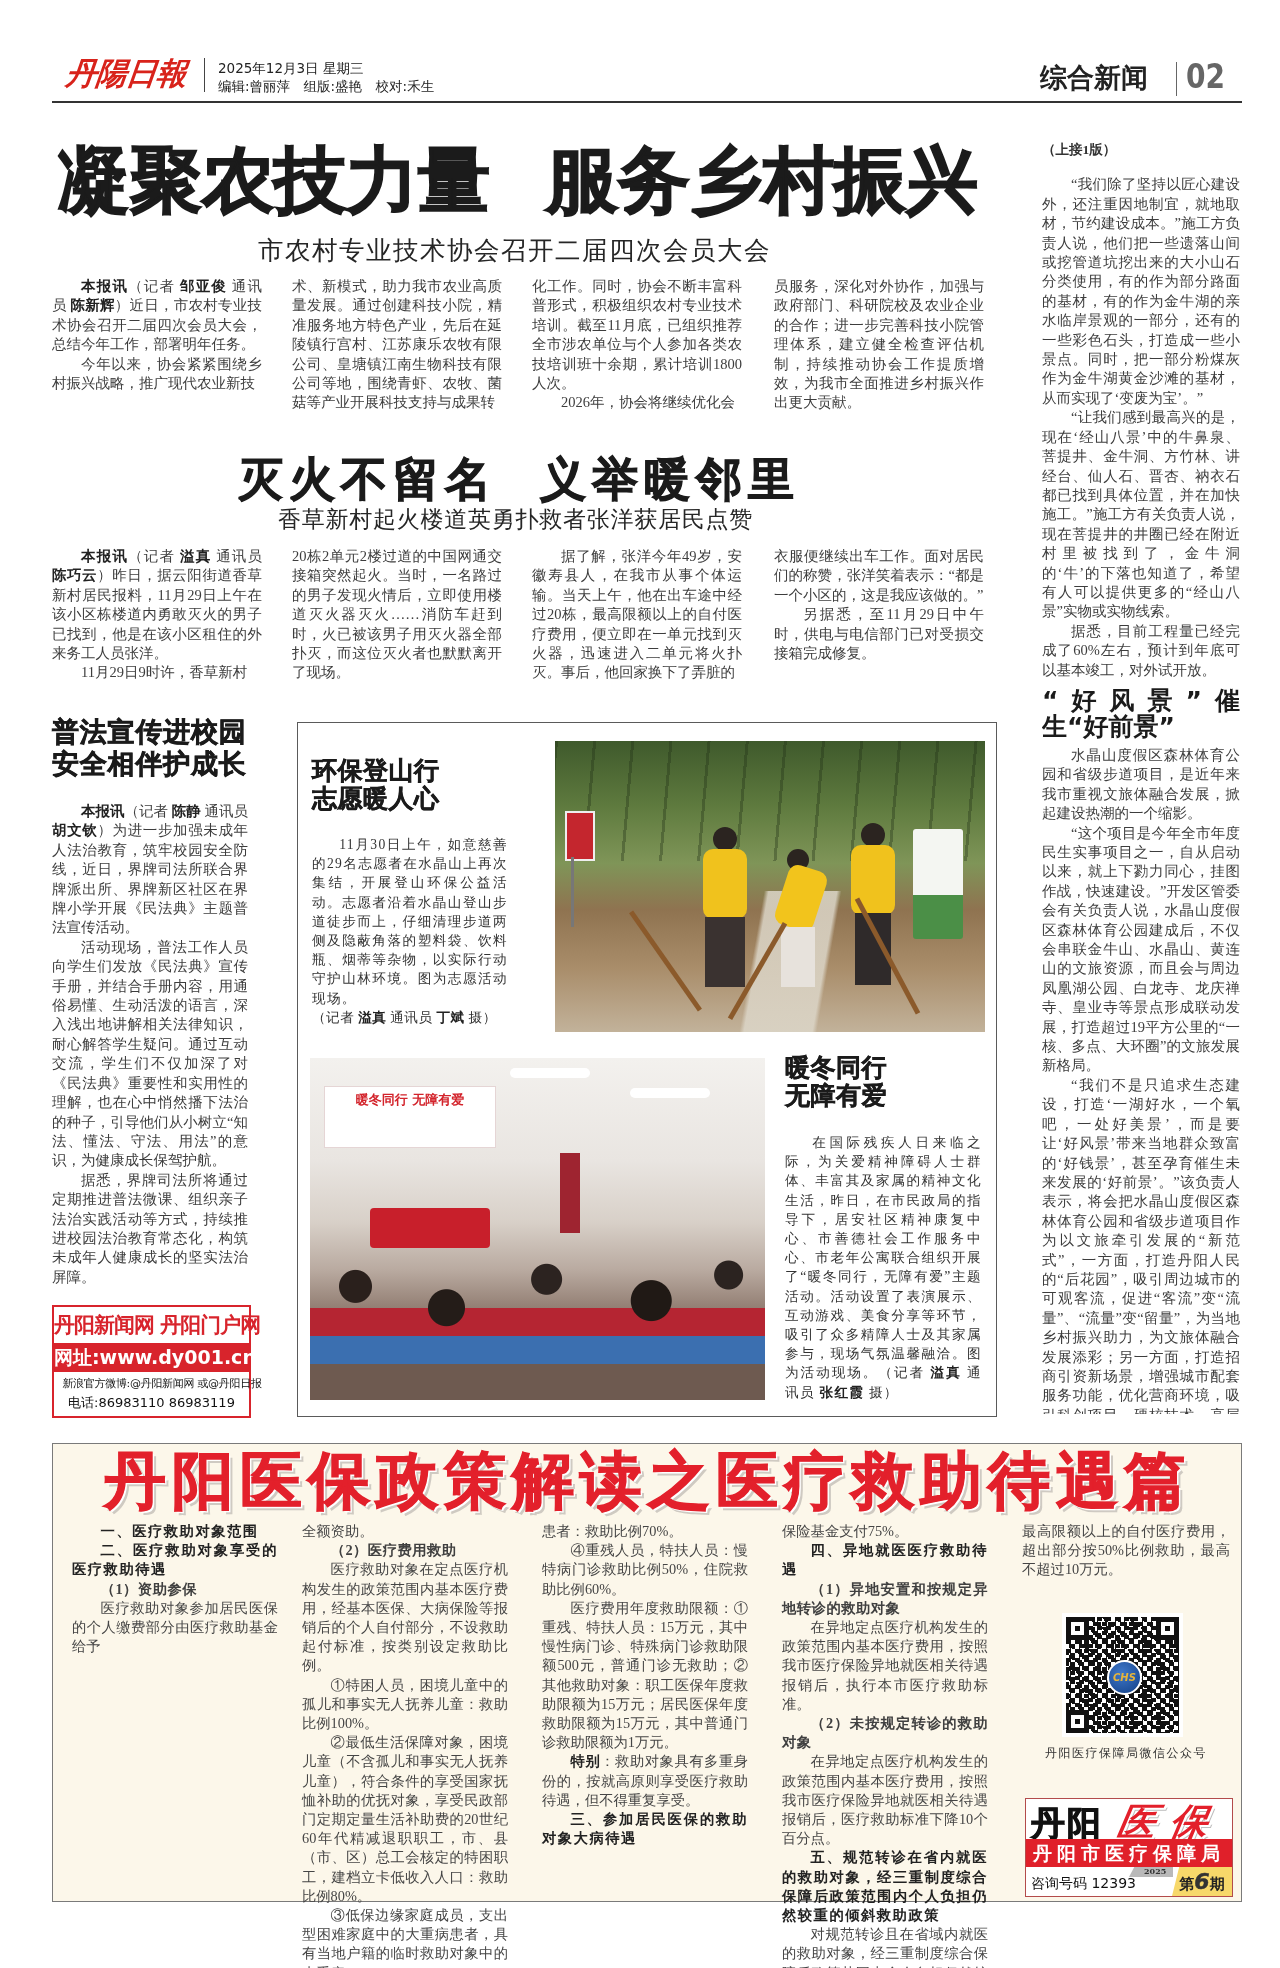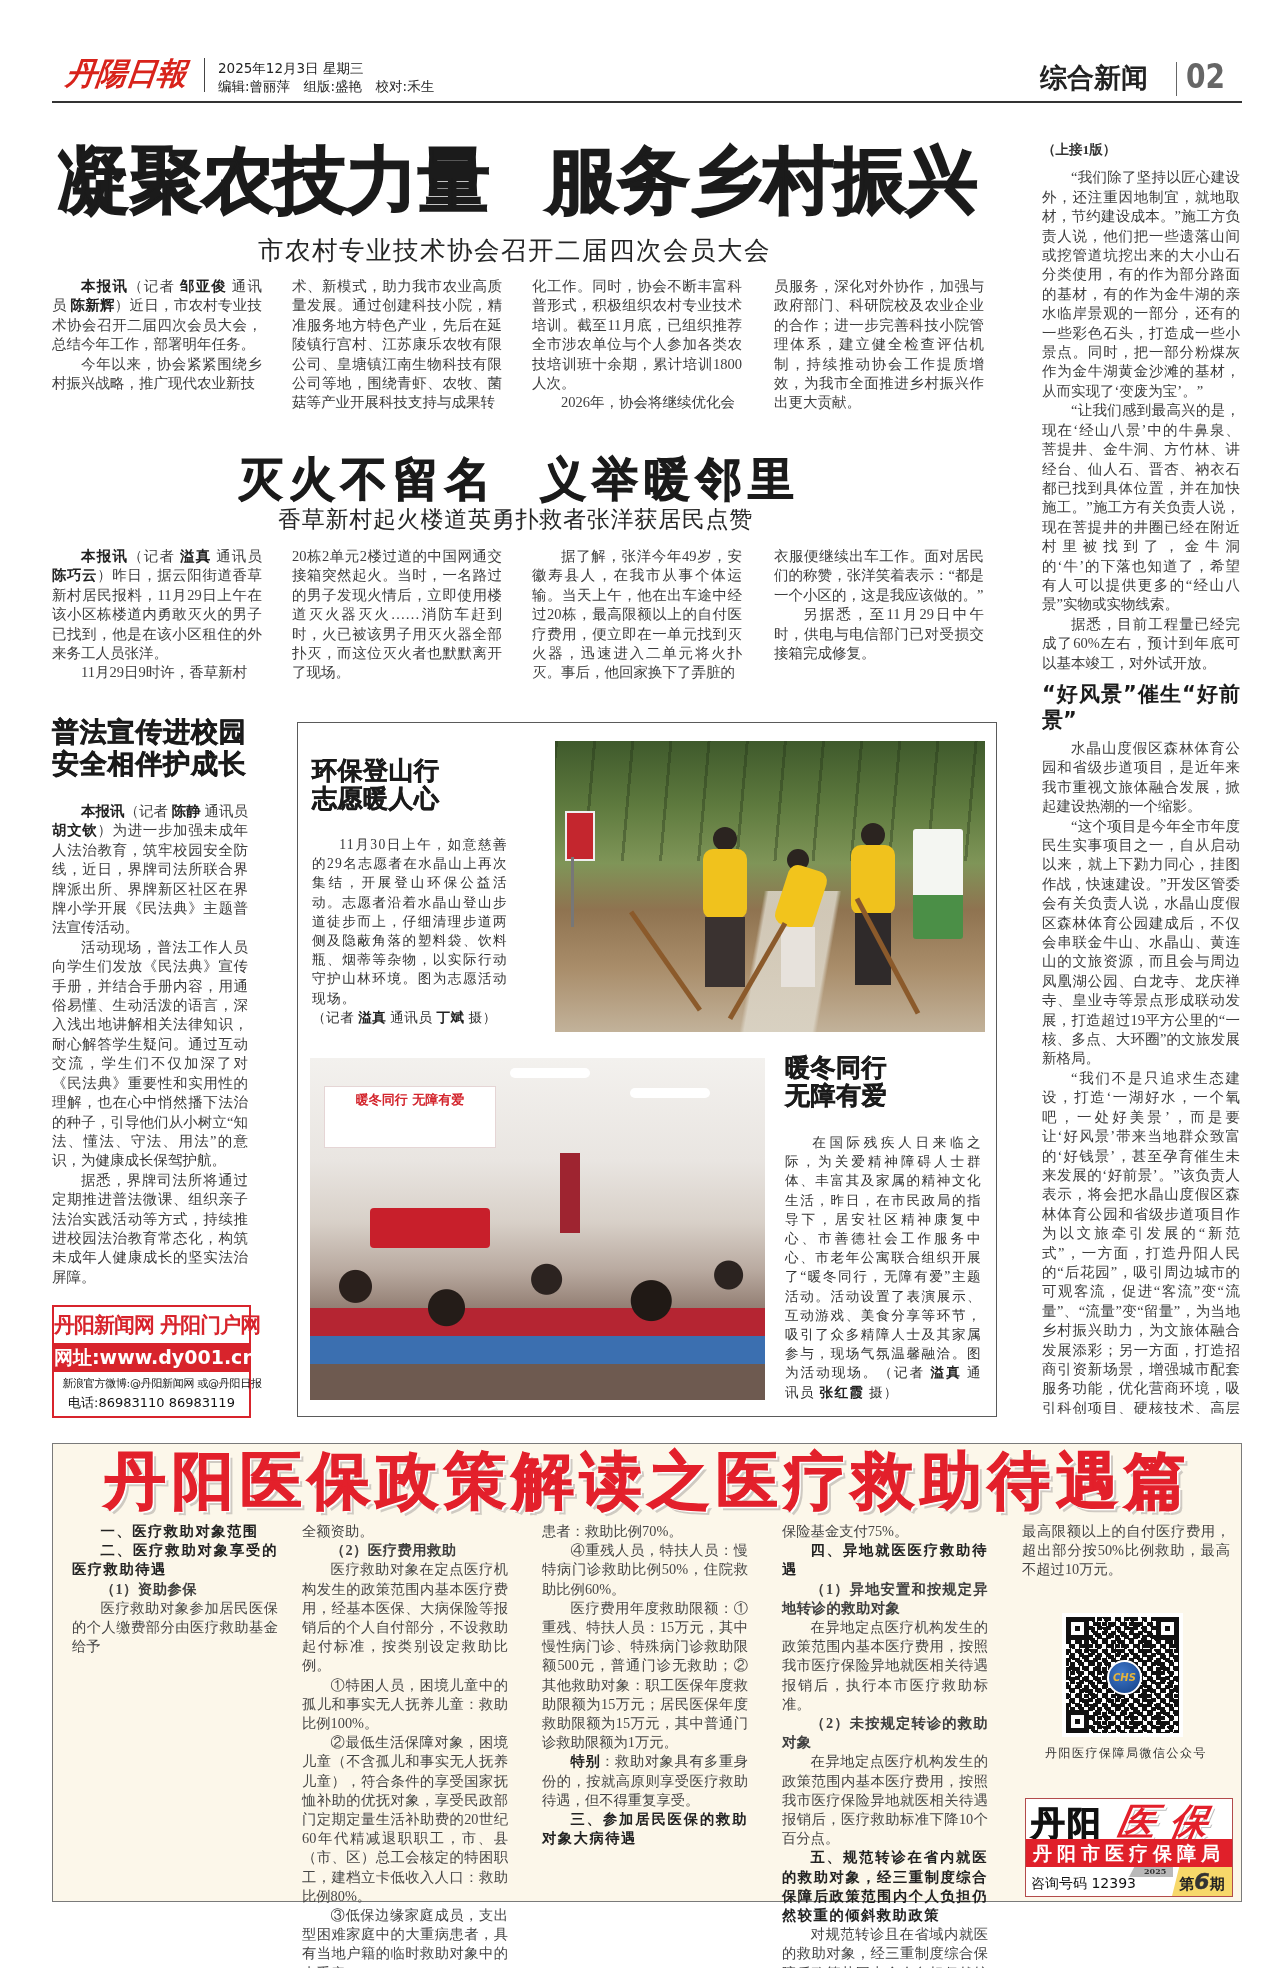--- a/index.html
+++ b/index.html
@@ -46,22 +46,22 @@
   .photo1{left:555px;top:741px;width:430px;height:291px;
     background:
       linear-gradient(100deg, transparent 0 46%, rgba(220,214,200,.85) 47% 62%, transparent 63%) 0 150px/100% 141px no-repeat,
       linear-gradient(180deg,#3f5a2c 0%,#5e7a3e 22%,#7f9558 42%,#8f7350 58%,#a98d6a 78%,#c2b29a 100%);}
   .photo2{left:310px;top:1058px;width:455px;height:342px;
     background:linear-gradient(180deg,#f3f1ee 0%,#e9e5e1 30%,#d8d0c8 48%,#b9aaa0 62%,#7b6458 80%,#5c4a42 100%);}
   .shape{position:absolute;}
 
   
   .rcol{left:1042px;top:140px;width:198px;height:1274px;overflow:hidden;}
-  .rcol .cont{font-size:13.5px;font-weight:bold;color:#333;margin-bottom:9px;}
-  .rcol .subhead{font-family:"DejaVu Sans",sans-serif;font-size:21px;font-weight:bold;color:#1b1b1b;line-height:26px;margin:8px 0 6px;}
+  .rcol .cont{font-size:13.5px;font-weight:bold;color:#333;margin-bottom:16px;}
+  .rcol .subhead{font-family:"DejaVu Sans",sans-serif;font-size:25px;font-weight:bold;color:#1b1b1b;line-height:26px;margin:8px 0 6px;}
 
   
   .med{left:52px;top:1443px;width:1188px;height:457px;border:1px solid #7a7a7a;background:#fcf7ea;}
   .med-title{left:104px;top:1448px;font-size:62px;letter-spacing:6px;font-weight:bold;color:#e3202b;-webkit-text-stroke:1.2px #e3202b;text-shadow:2px 2px 0 #fff,4px 4px 0 #cfcac2;white-space:nowrap;line-height:1.05;}
   .mcol{position:absolute;width:206px;top:1522px;font-family:"Liberation Serif","DejaVu Serif",serif;font-size:14.3px;line-height:19.2px;color:#454545;text-align:justify;}
   .mh{font-family:"DejaVu Sans",sans-serif;font-weight:bold;color:#222;letter-spacing:1.5px;text-indent:2em;}
   .mh2{font-family:Liberation Serif, serif;font-weight:bold;color:#404040;letter-spacing:.5px;text-indent:2em;}
   .qr{left:1062px;top:1613px;width:121px;height:124px;background:#fff;}
   .qr-noise{position:absolute;left:4px;top:4px;width:113px;height:116px;
     background:

